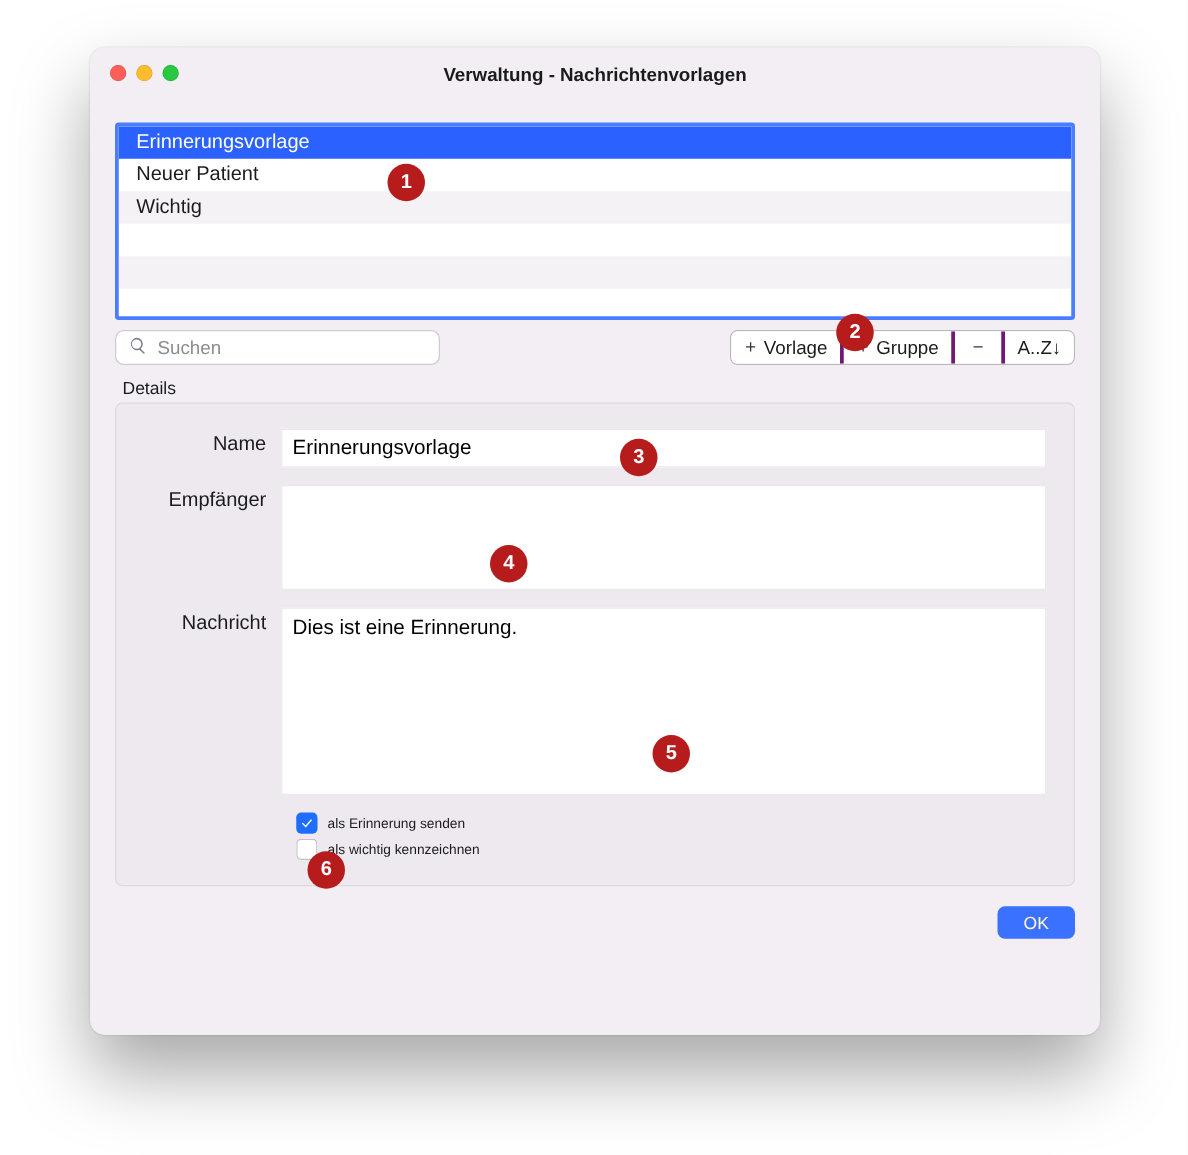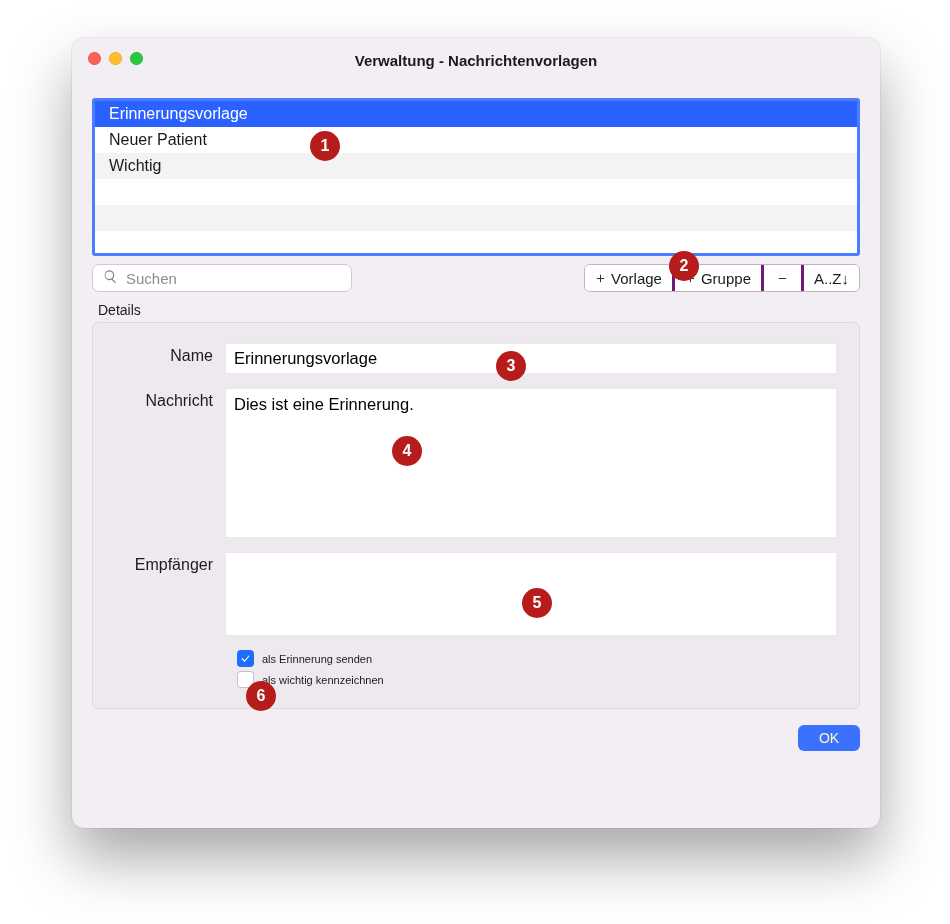--- a/index.html
+++ b/index.html
@@ -328,27 +328,27 @@
       <div class="detailsLabel">Details</div>
 
       <div class="detailsPanel">
 
         <div class="formrow">
           <div class="lbl">Name</div>
           <input class="txt" type="text" value="Erinnerungsvorlage" style="">
         </div>
 
         <div class="formrow">
+          <div class="lbl">Empfänger</div>
+          <div class="recipients"></div>
+        </div>
+
+        <div class="formrow">
           <div class="lbl">Nachricht</div>
           <textarea class="txtarea" style="">Dies ist eine Erinnerung.</textarea>
-        </div>
-
-        <div class="formrow">
-          <div class="lbl">Empfänger</div>
-          <div class="recipients"></div>
         </div>
 
         <div class="checks">
           <div class="checkrow">
             <span class="chk checked">
               <svg viewBox="0 0 24 24">
                   <polyline points="4 12 10 18 20 6"></polyline>
                 </svg>
             </span>
             <span>als Erinnerung senden</span>

